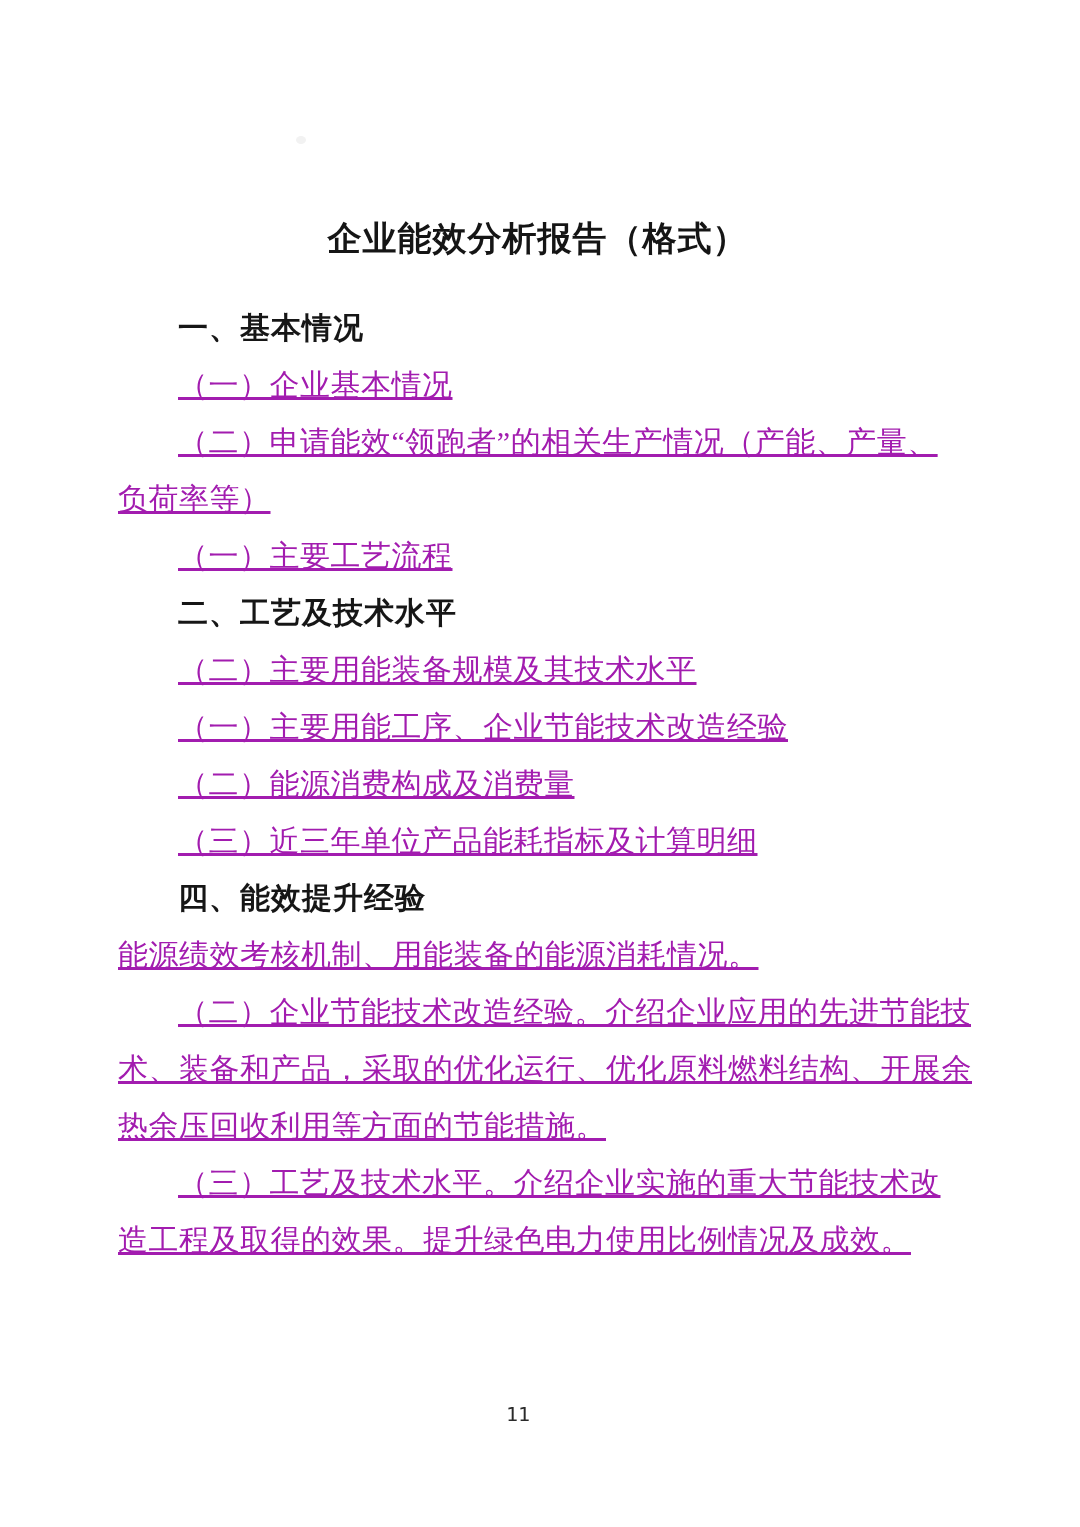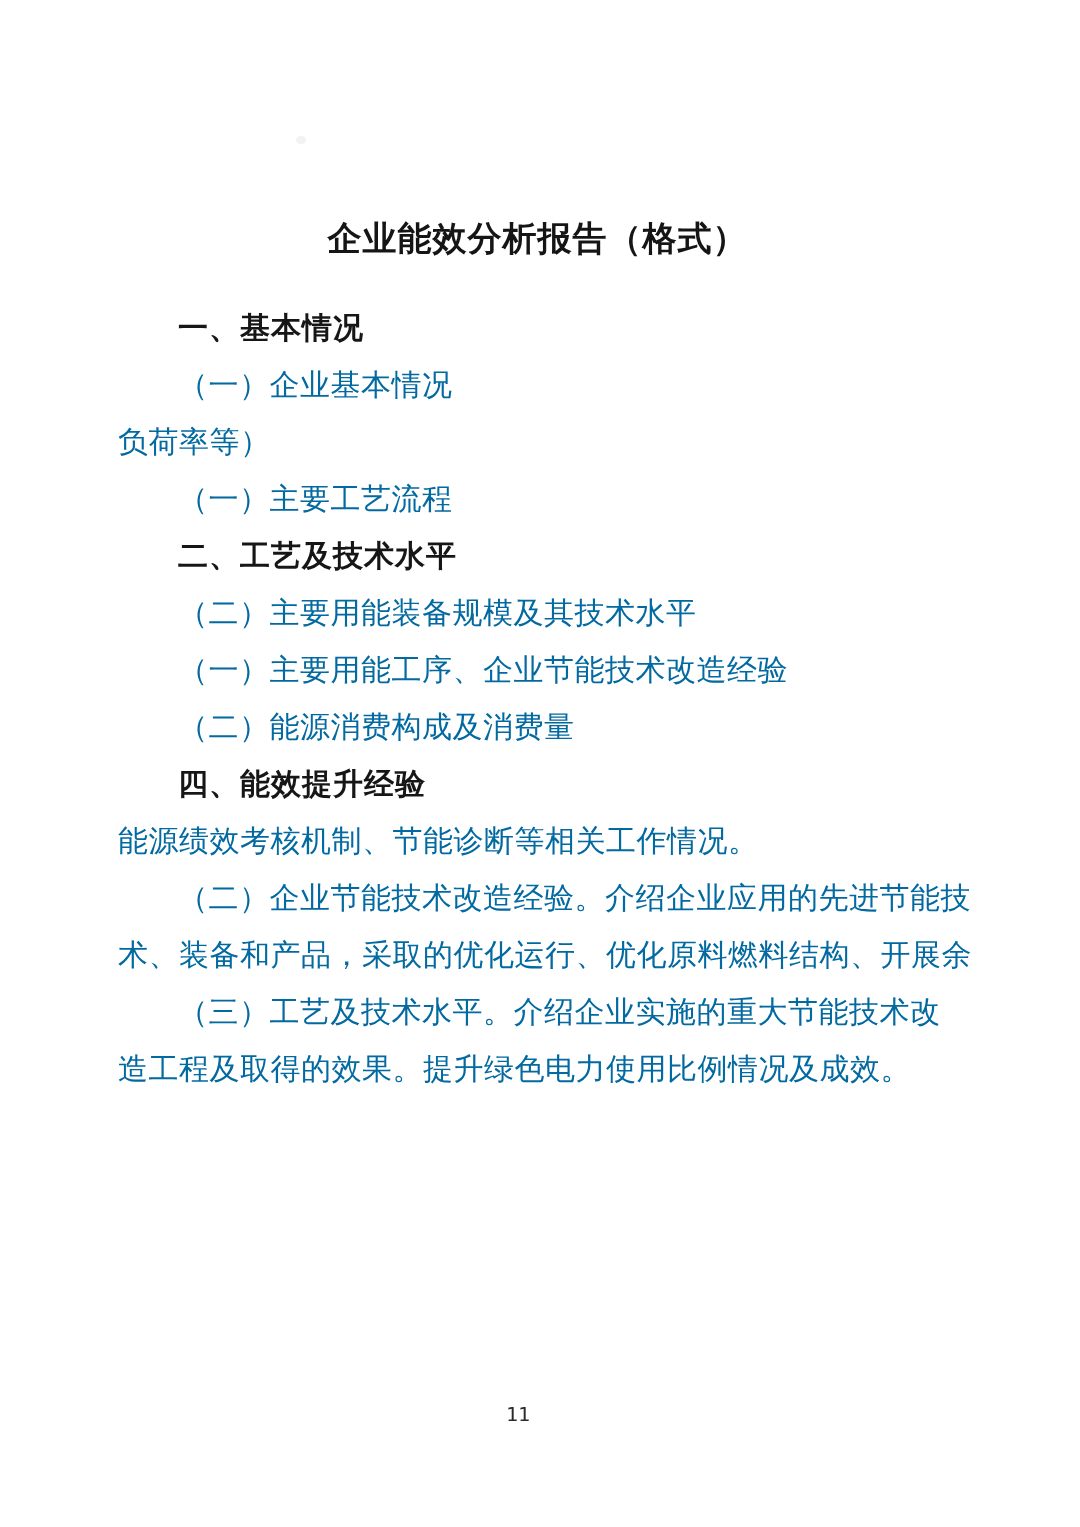--- a/index.html
+++ b/index.html
@@ -38,21 +38,22 @@
   .line.indent { padding-left: 60px; }
   .line.heading {
     font-family: "Liberation Sans", "DejaVu Sans", sans-serif;
     font-weight: bold;
     color: #161616;
     letter-spacing: 1px;
   }
   .line.body {
     font-family: "Liberation Serif", "DejaVu Serif", serif;
     font-weight: normal;
-    color: #0369a1;
+    color: #a21caf;
+    text-decoration: underline;
   }
   .page-number {
     position: absolute;
     top: 1402px;
     left: 0;
     width: 100%;
     text-align: center;
     font-size: 20px;
     font-family: "DejaVu Sans Mono", "Liberation Mono", monospace;
     color: #2a2a2a;
@@ -73,28 +74,31 @@
 <body>
 
 <div class="page">
   <div class="scan-smudge"></div>
 
   <div class="title">企业能效分析报告（格式）</div>
 
   <div class="doc-lines">
       <div class="line heading indent">一、基本情况</div>
       <div class="line body indent">（一）企业基本情况</div>
+      <div class="line body indent">（二）申请能效“领跑者”的相关生产情况（产能、产量、</div>
       <div class="line body">负荷率等）</div>
       <div class="line body indent">（一）主要工艺流程</div>
       <div class="line heading indent">二、工艺及技术水平</div>
       <div class="line body indent">（二）主要用能装备规模及其技术水平</div>
       <div class="line body indent">（一）主要用能工序、企业节能技术改造经验</div>
       <div class="line body indent">（二）能源消费构成及消费量</div>
+      <div class="line body indent">（三）近三年单位产品能耗指标及计算明细</div>
       <div class="line heading indent">四、能效提升经验</div>
-      <div class="line body">能源绩效考核机制、节能诊断等相关工作情况。</div>
+      <div class="line body">能源绩效考核机制、用能装备的能源消耗情况。</div>
       <div class="line body indent">（二）企业节能技术改造经验。介绍企业应用的先进节能技</div>
       <div class="line body">术、装备和产品，采取的优化运行、优化原料燃料结构、开展余</div>
+      <div class="line body">热余压回收利用等方面的节能措施。</div>
       <div class="line body indent">（三）工艺及技术水平。介绍企业实施的重大节能技术改</div>
       <div class="line body">造工程及取得的效果。提升绿色电力使用比例情况及成效。</div>
     </div>
 
   <div class="page-number">11</div>
 </div>
 
 </body></html>

